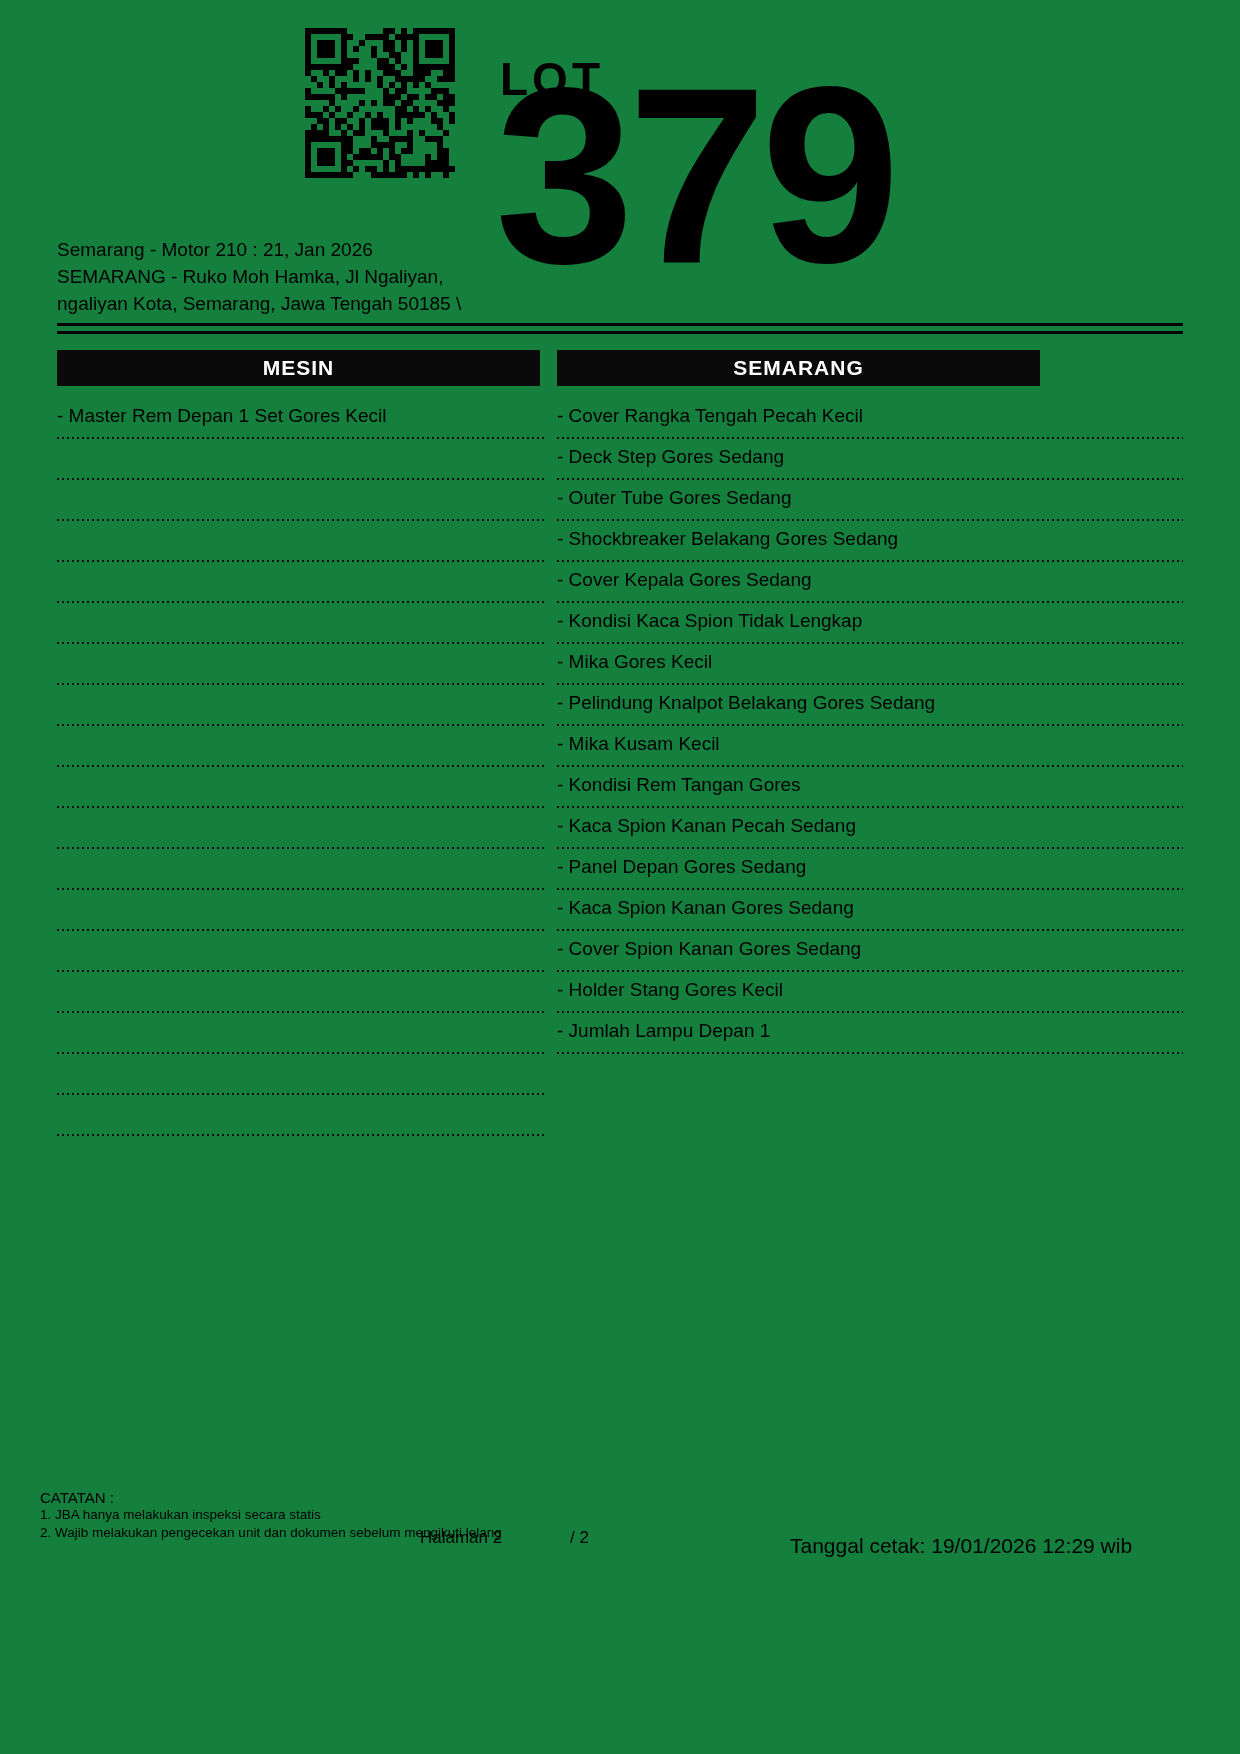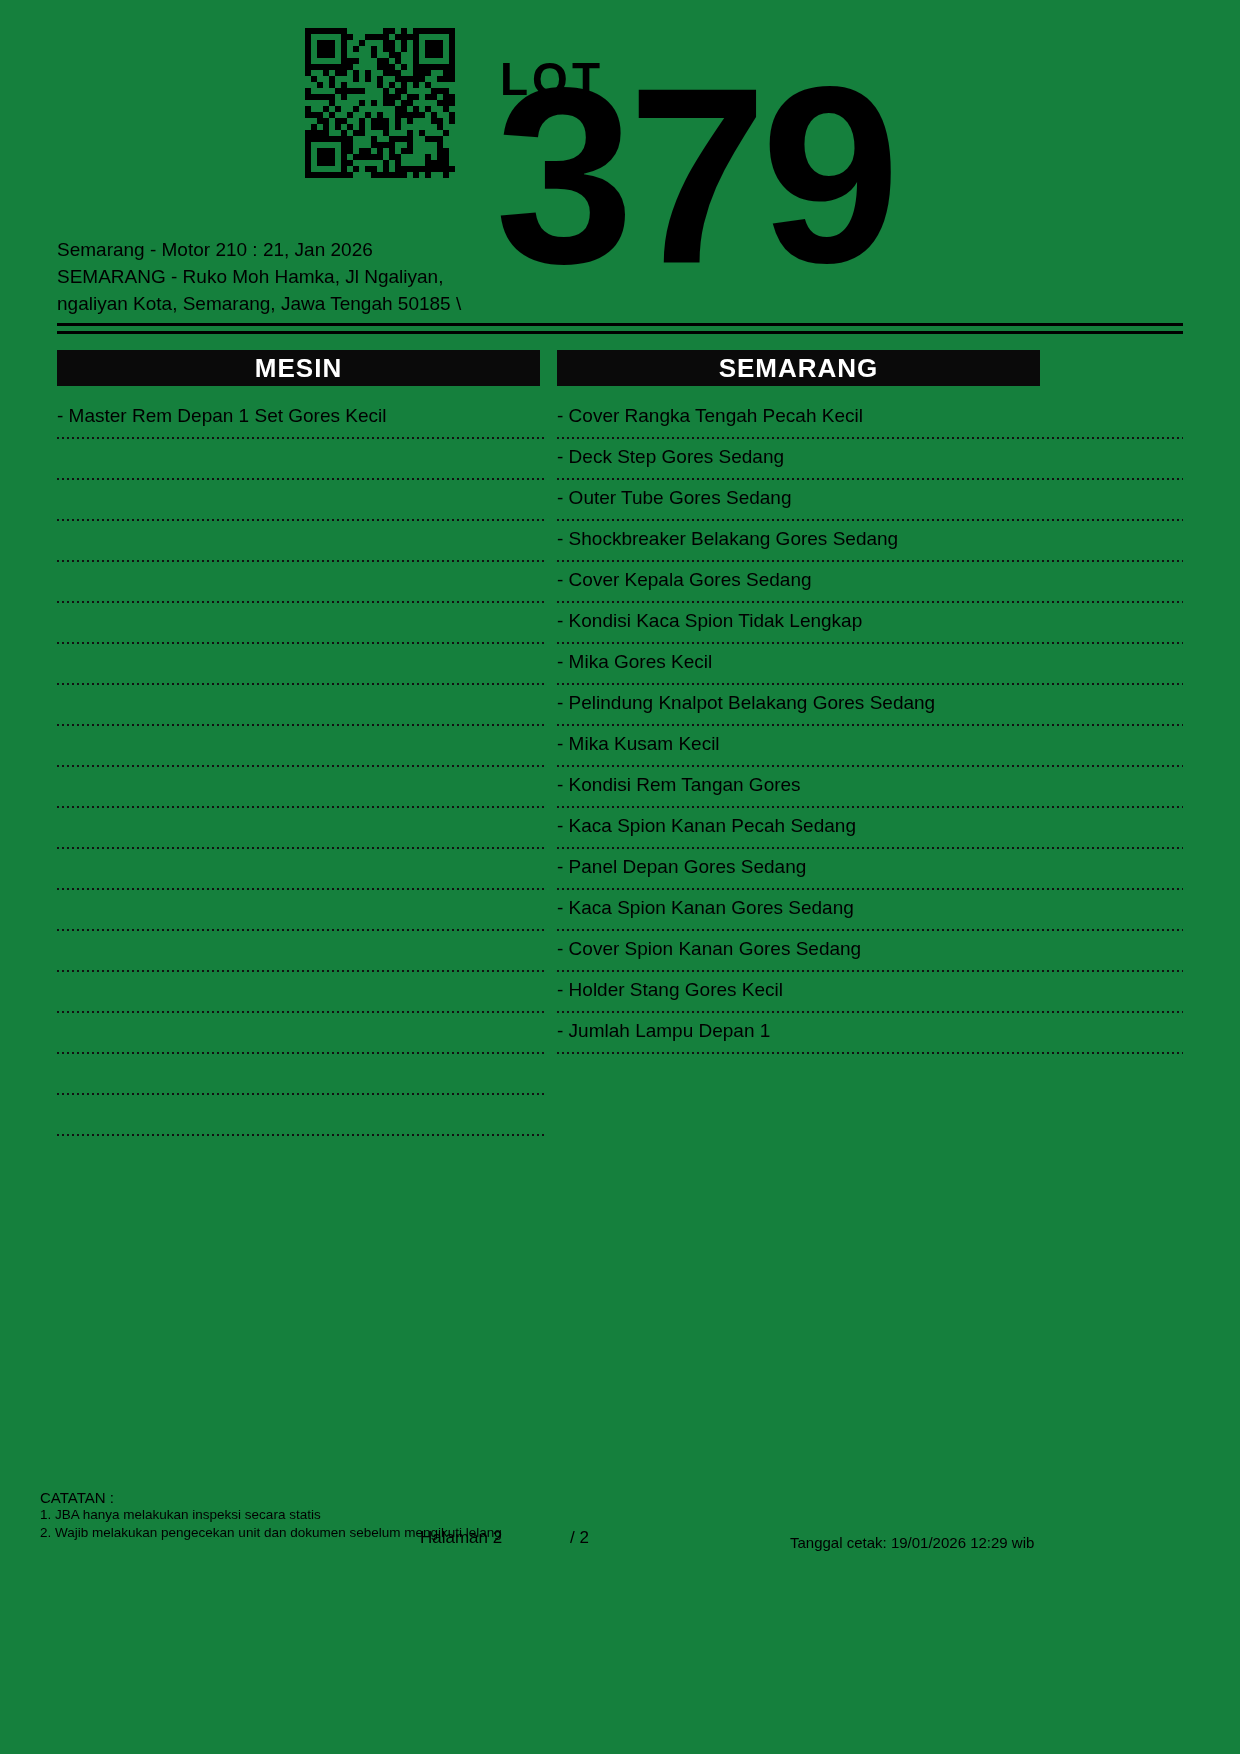--- a/index.html
+++ b/index.html
@@ -28,21 +28,21 @@
     font-size:19px;line-height:27px;
   }
   .rule{position:absolute;left:57px;width:1126px;height:3px;background:#000;}
   .rule.r1{top:323px;}
   .rule.r2{top:331px;}
 
   
   .col-header{
     position:absolute;top:350px;height:36px;width:483px;
     background:#0a0a0a;color:#fff;
-    font-size:26px;font-weight:bold;letter-spacing:1px;
+    font-size:21px;font-weight:bold;letter-spacing:1px;
     display:flex;align-items:center;justify-content:center;
   }
   .col-header.left{left:57px;}
   .col-header.right{left:557px;}
   .rows{
     position:absolute;top:400px;
   }
   .rows.left{left:57px;width:488px;}
   .rows.right{left:557px;width:626px;}
   .row{position:relative;height:41px;}
@@ -56,21 +56,21 @@
   }
 
   
   .notes{position:absolute;left:40px;top:1489px;}
   .notes-title{font-size:15px;}
   .notes-item{font-size:13.5px;margin-left:0;line-height:18px;}
 
   
   .footer-page{position:absolute;left:420px;top:1528px;font-size:17px;}
   .footer-total{position:absolute;left:570px;top:1528px;font-size:17px;}
-  .footer-date{position:absolute;left:790px;top:1534px;font-size:15px;}
+  .footer-date{position:absolute;left:790px;top:1534px;font-size:21px;}
 </style>
 </head>
 <body>
 
 <div class="page">
 
   <div class="qr"><svg width="150" height="150">
         <rect x="0" y="0" width="6" height="6" fill="#000"></rect>
         <rect x="6" y="0" width="6" height="6" fill="#000"></rect>
         <rect x="12" y="0" width="6" height="6" fill="#000"></rect>

